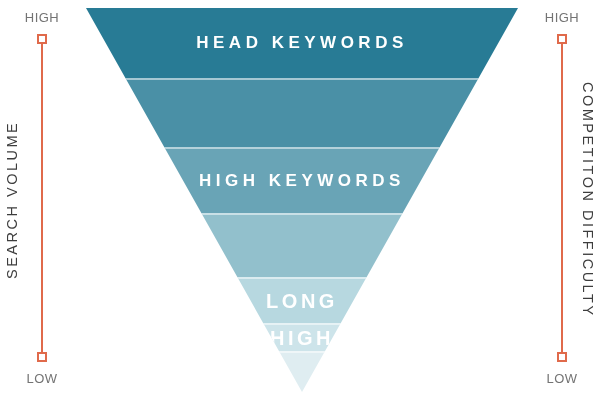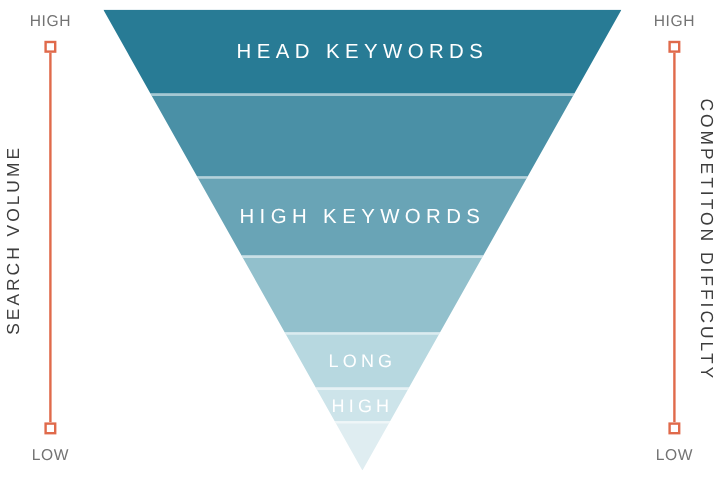--- a/index.html
+++ b/index.html
@@ -19,23 +19,23 @@
   .band-2 { height: 69px; }
   .band-3 { height: 66px; }
   .band-4 { height: 64px; }
   .band-5 { height: 46px; }
   .band-6 { height: 28px; }
   .band-7 { height: 41px; }
   .band-label {
     color: #ffffff;
     font-size: 17px;
     letter-spacing: 4.5px;
-    font-weight: 400;
+    font-weight: 700;
   }
-  .band-5 .band-label, .band-6 .band-label { font-size: 15px; letter-spacing: 3.5px; }
+  .band-5 .band-label, .band-6 .band-label { font-size: 20px; letter-spacing: 3.5px; }
 
   
   .axis-cap {
     position: absolute;
     width: 40px;
     text-align: center;
     font-size: 13px;
     letter-spacing: 0.5px;
     color: #737373;
   }

